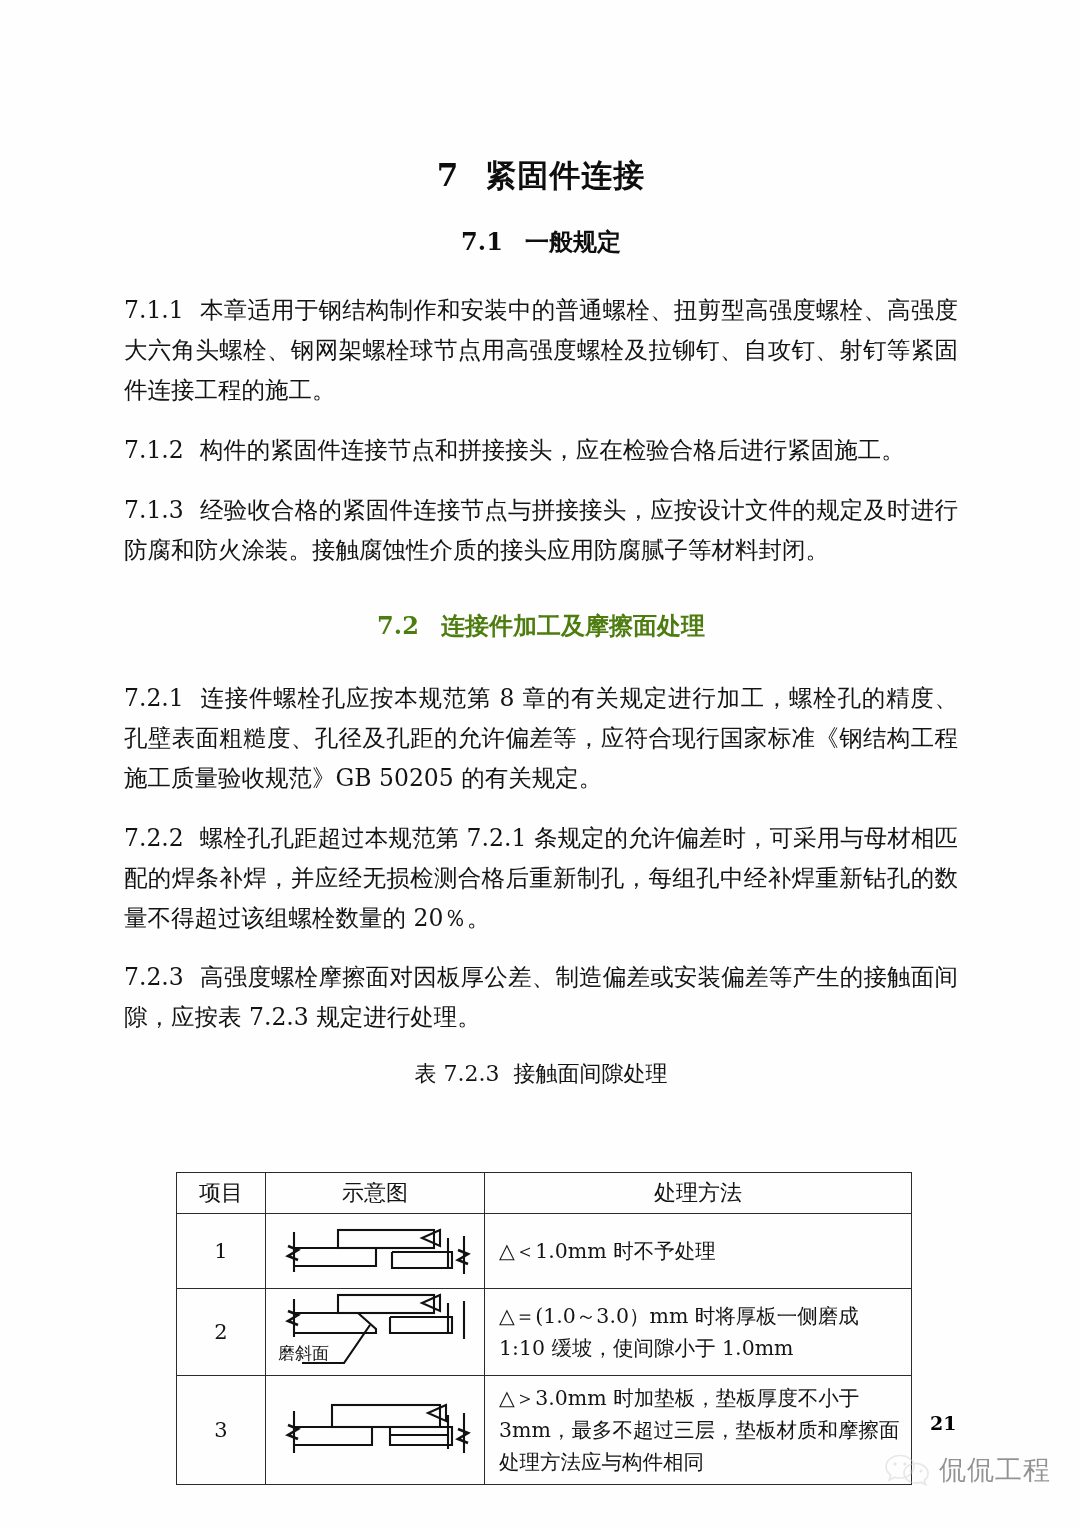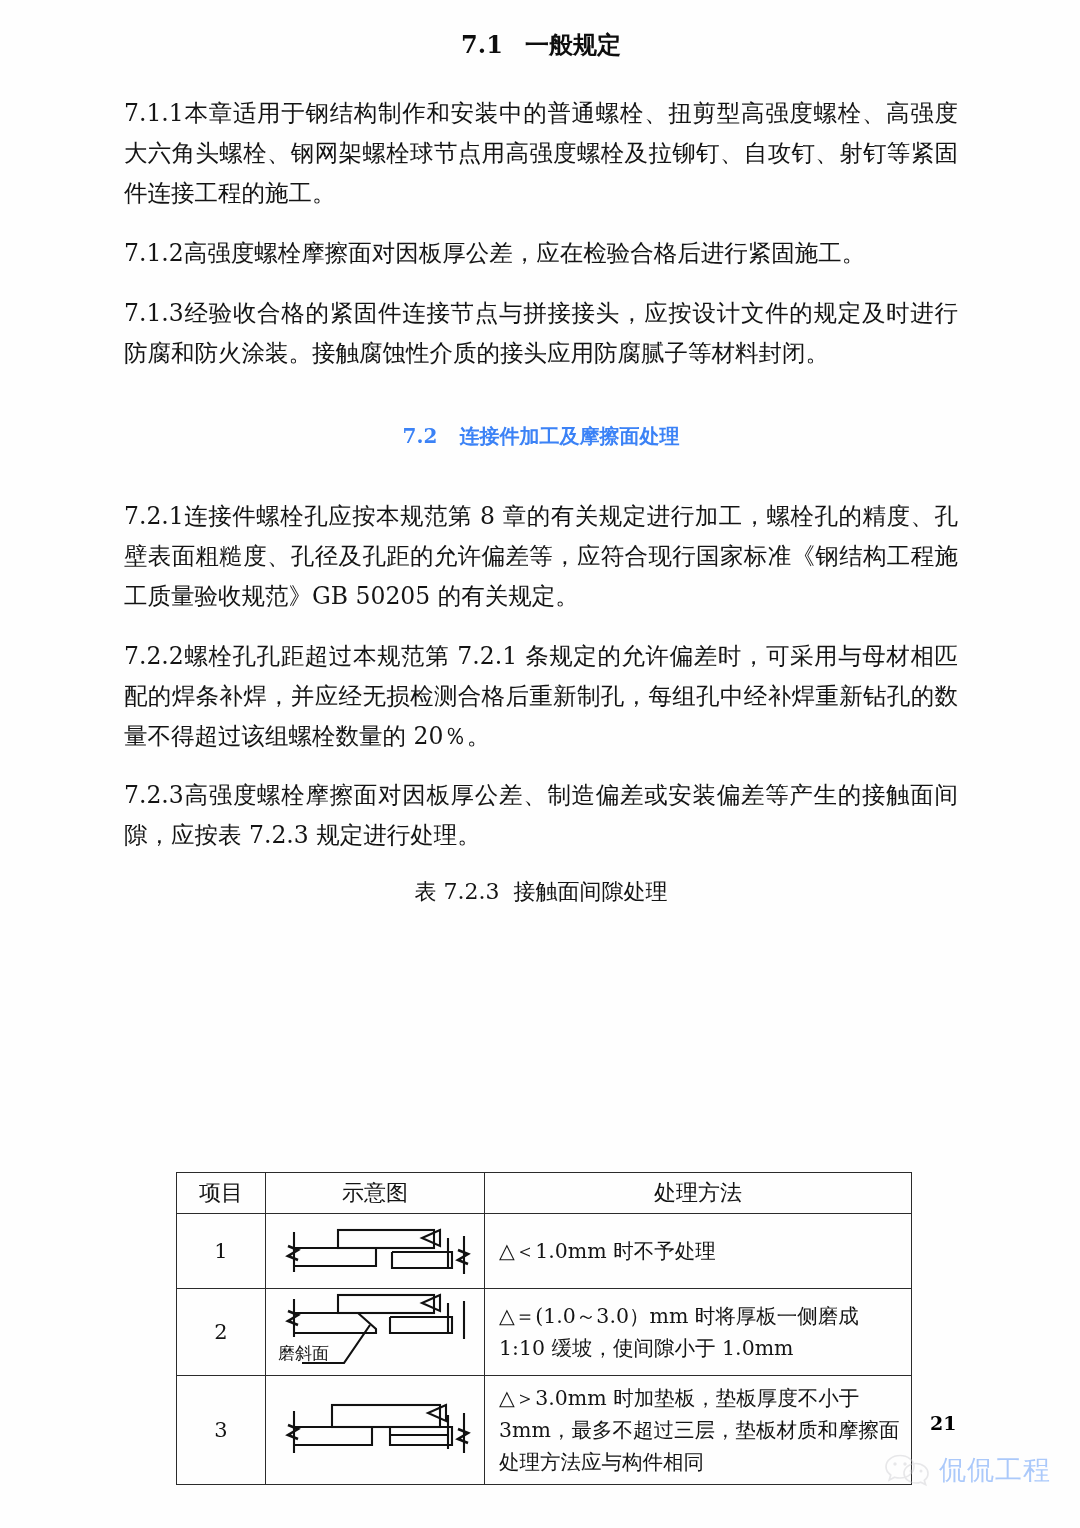--- a/index.html
+++ b/index.html
@@ -52,40 +52,41 @@
     margin: 0;
     padding-top: 29px;
     color: #0e0e0e;
   }
   .section-heading .num {
     margin-right: 22px;
   }
 
   .section-heading-2 {
     text-align: center;
-    font-size: 20px;
+    font-size: 24px;
     font-weight: bold;
-    margin: 14px;
+    margin: 4px;
     padding-top: 36px;
-    color: #3b82f6;
+    color: #4d7c0f;
   }
   .section-heading-2 .num {
     margin-right: 22px;
   }
 
   
   .para {
     font-size: 23.5px;
     line-height: 40px;
     margin: 0;
     text-align: justify;
     text-justify: inter-ideograph;
     color: #141414;
   }
   .para .label {
+    margin-right: 16px;
   }
   .p-first { padding-top: 32px; }
   .p-gap   { padding-top: 20px; }
   .p-gap-s { padding-top: 19px; }
 
   
   .table-caption {
     text-align: center;
     font-size: 22px;
     margin: 8px;
@@ -159,42 +160,45 @@
     left: 884px;
     top: 1452px;
     display: flex;
     align-items: center;
     gap: 9px;
     opacity: 0.42;
   }
   .wm-text {
     font-family: "DejaVu Sans", "Liberation Sans", sans-serif;
     font-size: 27px;
-    color: #3b82f6;
+    color: #000000;
     letter-spacing: 1px;
   }
 </style>
 </head>
 <body>
 
 <div class="page">
 
   <div class="content">
 
+    <h1 class="chapter-heading">
+      <span class="num">7</span><span>紧固件连接</span>
+    </h1>
 
     <h2 class="section-heading">
       <span class="num">7.1</span><span>一般规定</span>
     </h2>
 
     <p class="para p-first">
       <span class="label">7.1.1</span><span>本章适用于钢结构制作和安装中的普通螺栓、扭剪型高强度螺栓、高强度大六角头螺栓、钢网架螺栓球节点用高强度螺栓及拉铆钉、自攻钉、射钉等紧固件连接工程的施工。</span>
     </p>
 
     <p class="para p-gap">
-      <span class="label">7.1.2</span><span>高强度螺栓摩擦面对因板厚公差，应在检验合格后进行紧固施工。</span>
+      <span class="label">7.1.2</span><span>构件的紧固件连接节点和拼接接头，应在检验合格后进行紧固施工。</span>
     </p>
 
     <p class="para p-gap">
       <span class="label">7.1.3</span><span>经验收合格的紧固件连接节点与拼接接头，应按设计文件的规定及时进行防腐和防火涂装。接触腐蚀性介质的接头应用防腐腻子等材料封闭。</span>
     </p>
 
 
     <h2 class="section-heading-2">
       <span class="num">7.2</span><span>连接件加工及摩擦面处理</span>
     </h2>

